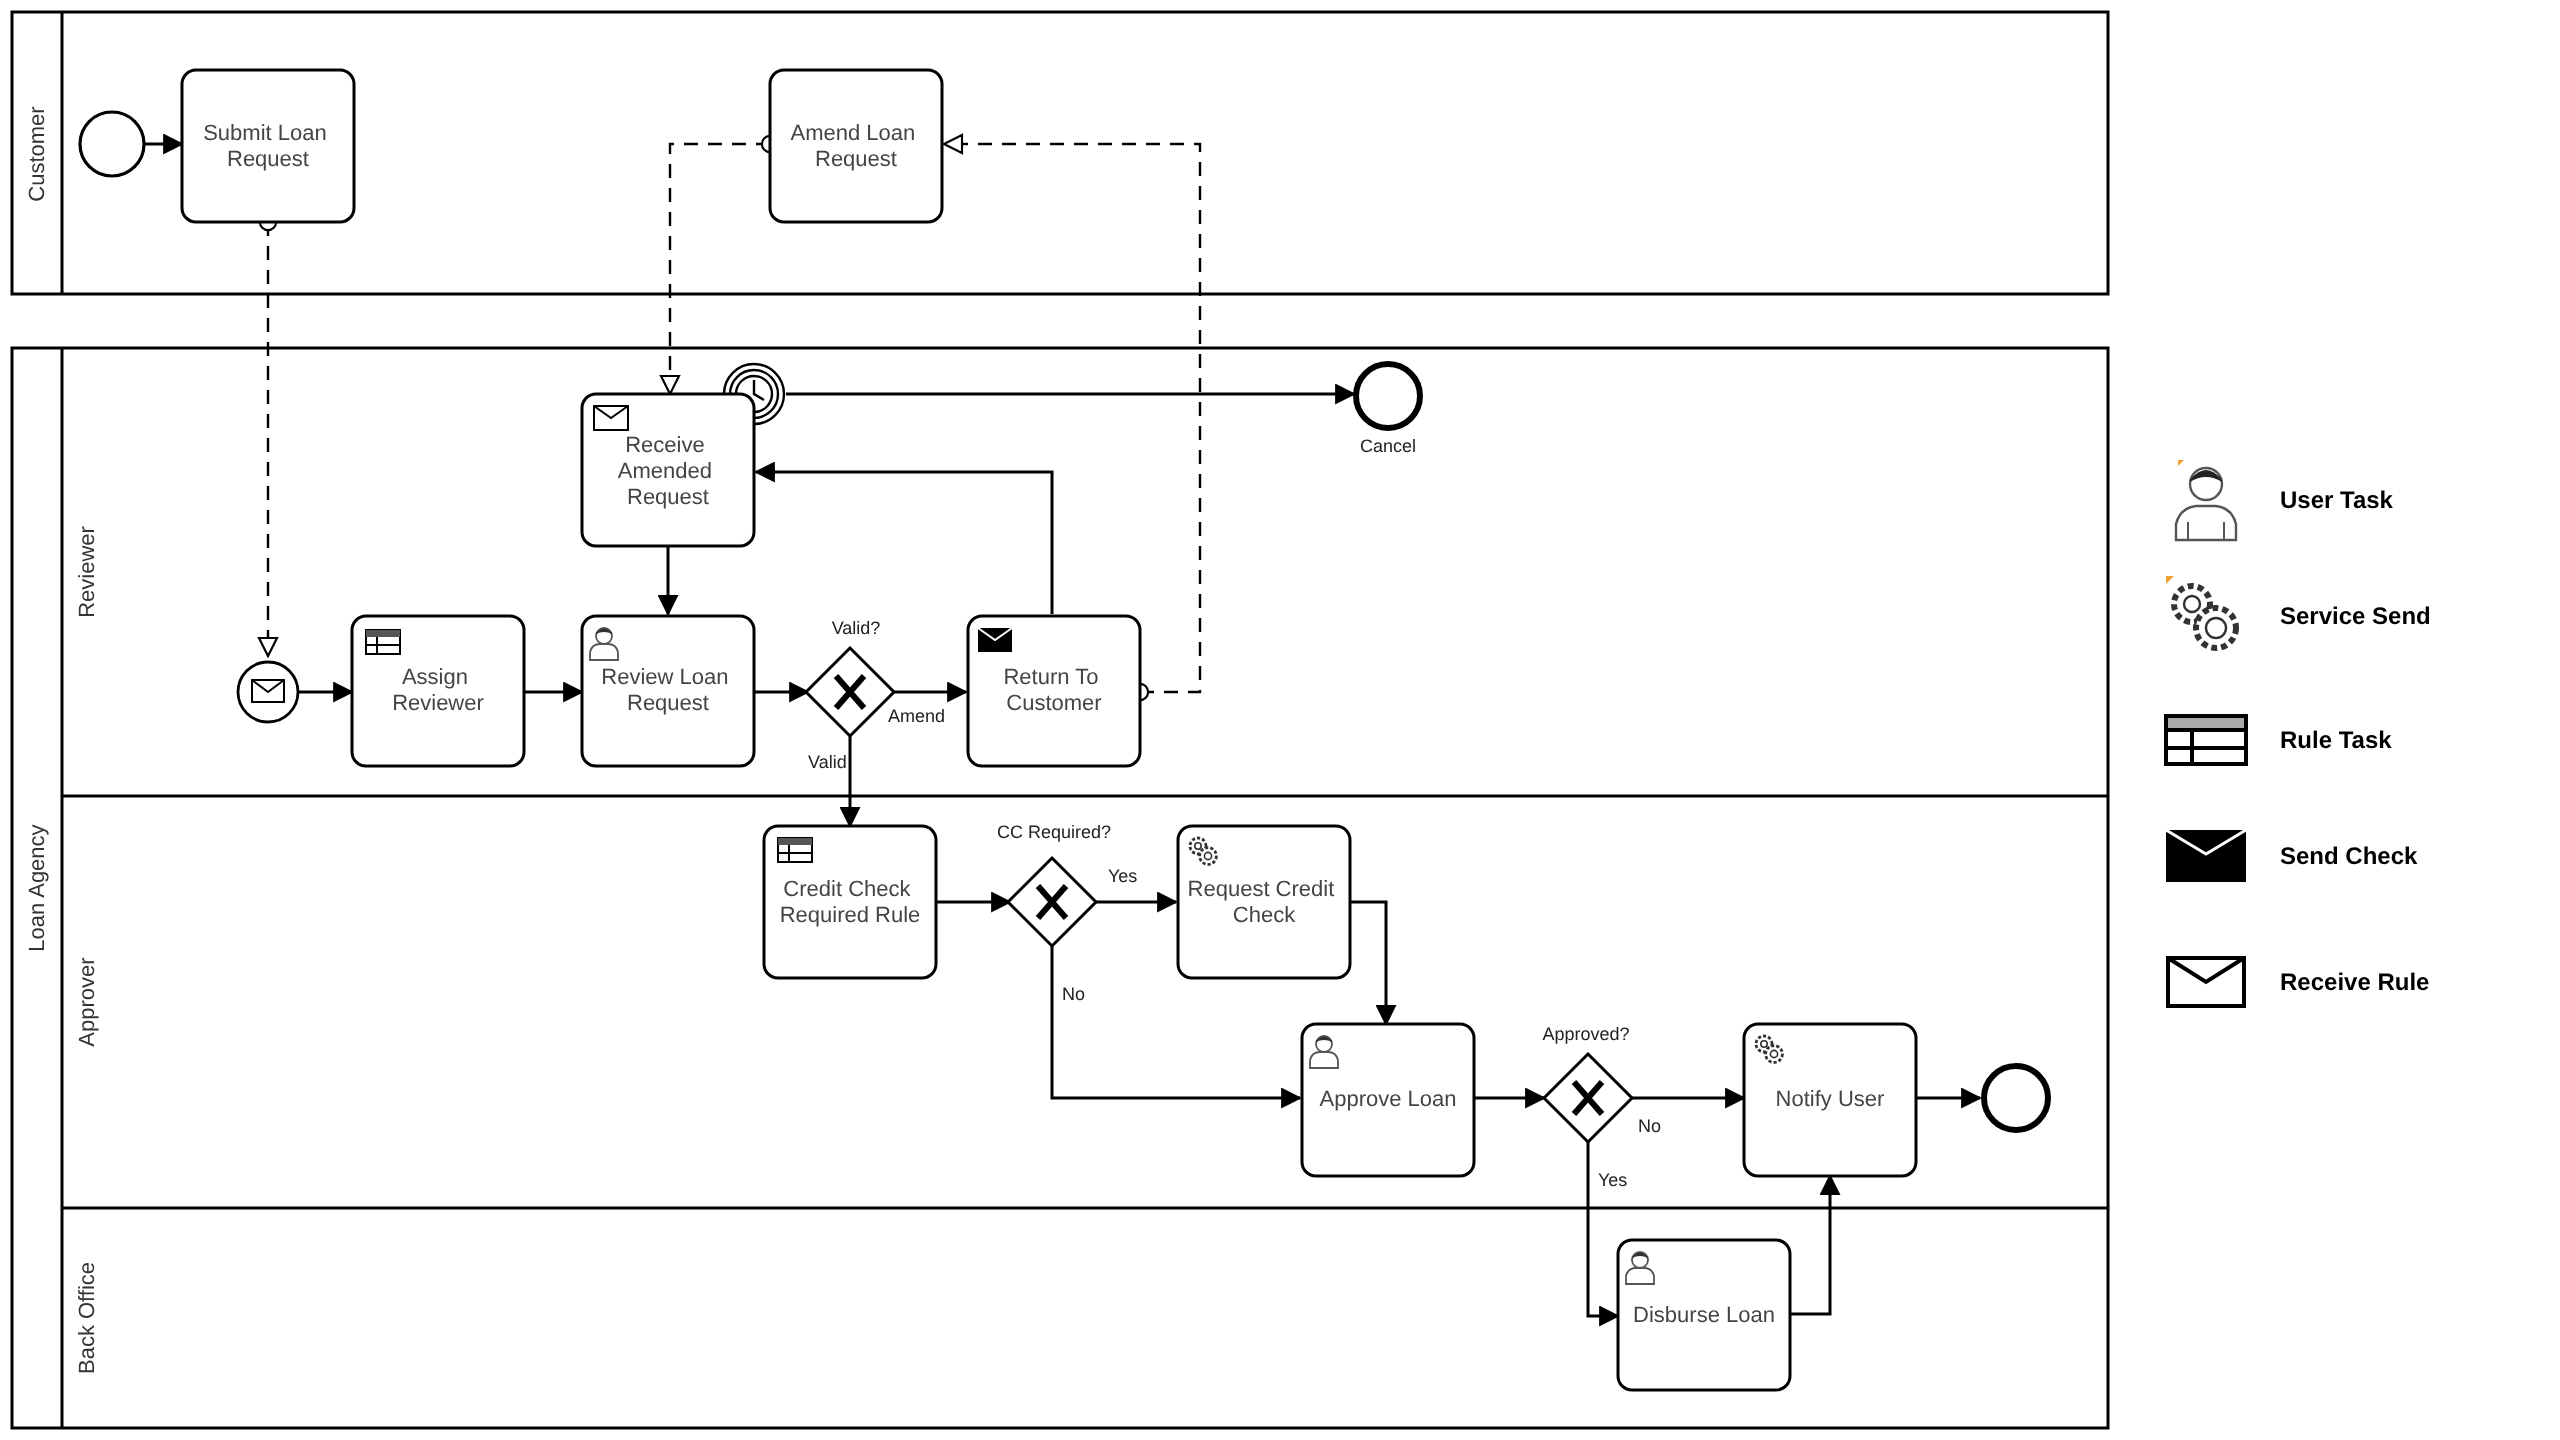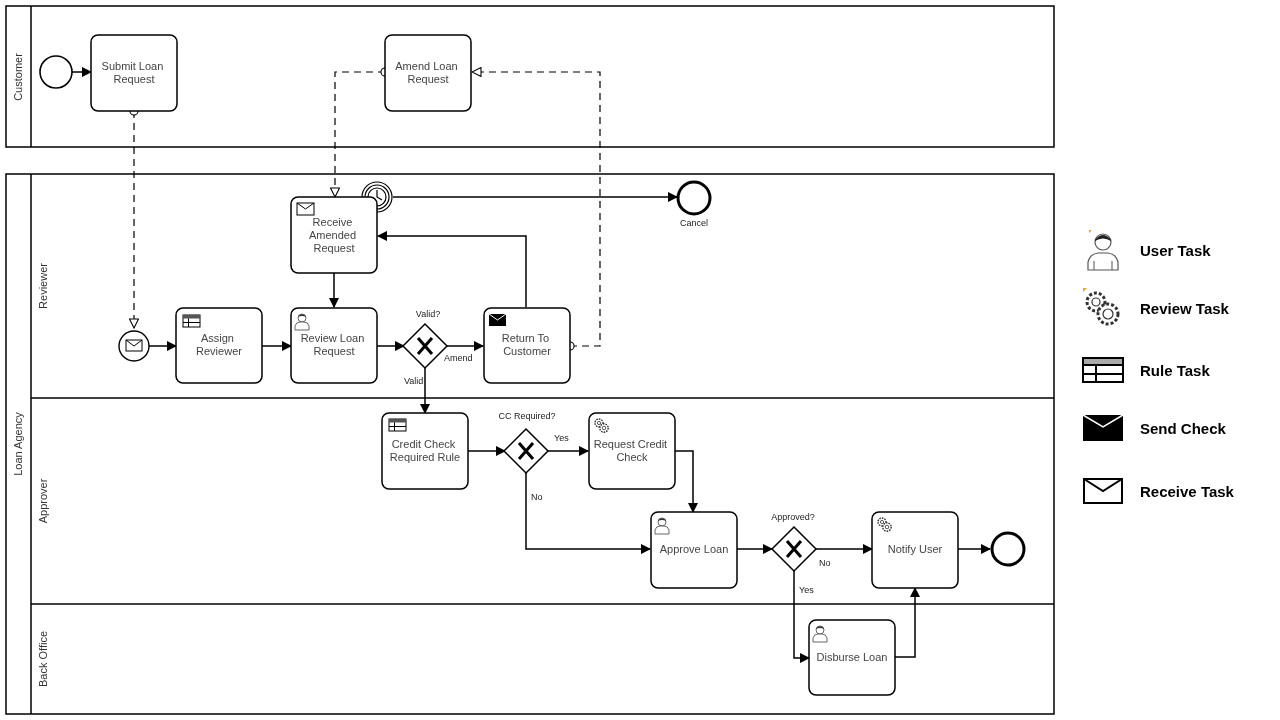--- a/index.html
+++ b/index.html
@@ -4,21 +4,21 @@
 <style>
   html, body { margin: 0; padding: 0; background: #ffffff; }
   body { width: 1280px; height: 720px; position: relative; overflow: hidden; font-family: "Liberation Sans", sans-serif; }
   #diagram { position: absolute; left: 0; top: 0; }
   .task-label { font-family: "Liberation Sans", sans-serif; font-size: 11px; fill: #444; }
   .small-label { font-family: "Liberation Sans", sans-serif; font-size: 9px; fill: #222; }
   .lane-label { font-family: "Liberation Sans", sans-serif; font-size: 11px; fill: #333; }
   .legend { position: absolute; left: 1078px; top: 222px; width: 200px; }
   .legend-item { position: absolute; left: 0; height: 44px; width: 200px; display: flex; align-items: center; }
   .legend-item .ico { width: 50px; height: 44px; display: flex; align-items: center; justify-content: center; }
-  .legend-item .lbl { font-family: "Liberation Sans", sans-serif; font-weight: bold; font-size: 15px; color: #000; margin-left: 12px; text-align: center; }
+  .legend-item .lbl { font-family: "Liberation Sans", sans-serif; font-weight: bold; font-size: 12px; color: #000; margin-left: 12px; text-align: center; }
 </style>
 </head>
 <body>
 
 <svg id="diagram" width="1280" height="720" viewBox="0 0 1280 720" xmlns="http://www.w3.org/2000/svg">
   <defs>
     <marker id="arrow" viewBox="0 0 10 10" refX="9" refY="5" markerWidth="7" markerHeight="7" orient="auto-start-reverse">
       <path d="M0,0 L10,5 L0,10 z" fill="#000"></path>
     </marker>
     <marker id="open-arrow" viewBox="0 0 12 12" refX="11" refY="6" markerWidth="9" markerHeight="9" orient="auto">
@@ -260,21 +260,21 @@
   <div class="legend-item" style="top:64px;">
     <span class="ico">
       <svg width="44" height="44" viewBox="0 0 44 44">
         <path d="M2,2 L6,2 L2,6 z" fill="#f0a030"></path>
         <circle cx="15" cy="16" r="9" fill="#fff" stroke="#333" stroke-width="3" stroke-dasharray="3 2"></circle>
         <circle cx="15" cy="16" r="4" fill="#fff" stroke="#333" stroke-width="1.2"></circle>
         <circle cx="27" cy="28" r="10" fill="#fff" stroke="#333" stroke-width="3" stroke-dasharray="3 2"></circle>
         <circle cx="27" cy="28" r="5" fill="#fff" stroke="#333" stroke-width="1.2"></circle>
       </svg>
     </span>
-    <span class="lbl">Review Task</span>
+    <span class="lbl">Service Send</span>
   </div>
   <div class="legend-item" style="top:126px;">
     <span class="ico">
       <svg width="44" height="28" viewBox="0 0 44 28">
         <rect x="2" y="2" width="40" height="24" fill="#fff" stroke="#000" stroke-width="2"></rect>
         <rect x="3" y="3" width="38" height="6" fill="#aaa"></rect>
         <line x1="2" y1="9" x2="42" y2="9" stroke="#000" stroke-width="2"></line>
         <line x1="2" y1="18" x2="42" y2="18" stroke="#000" stroke-width="2"></line>
         <line x1="15" y1="9" x2="15" y2="26" stroke="#000" stroke-width="2"></line>
       </svg>
@@ -290,15 +290,15 @@
     </span>
     <span class="lbl">Send Check</span>
   </div>
   <div class="legend-item" style="top:247px;">
     <span class="ico">
       <svg width="44" height="30" viewBox="0 0 44 30">
         <rect x="3" y="3" width="38" height="24" fill="#fff" stroke="#000" stroke-width="2"></rect>
         <path d="M3,3 L22,15 L41,3" fill="none" stroke="#000" stroke-width="2"></path>
       </svg>
     </span>
-    <span class="lbl">Receive Task</span>
+    <span class="lbl">Receive Rule</span>
   </div>
 </div>
 
 </body></html>

